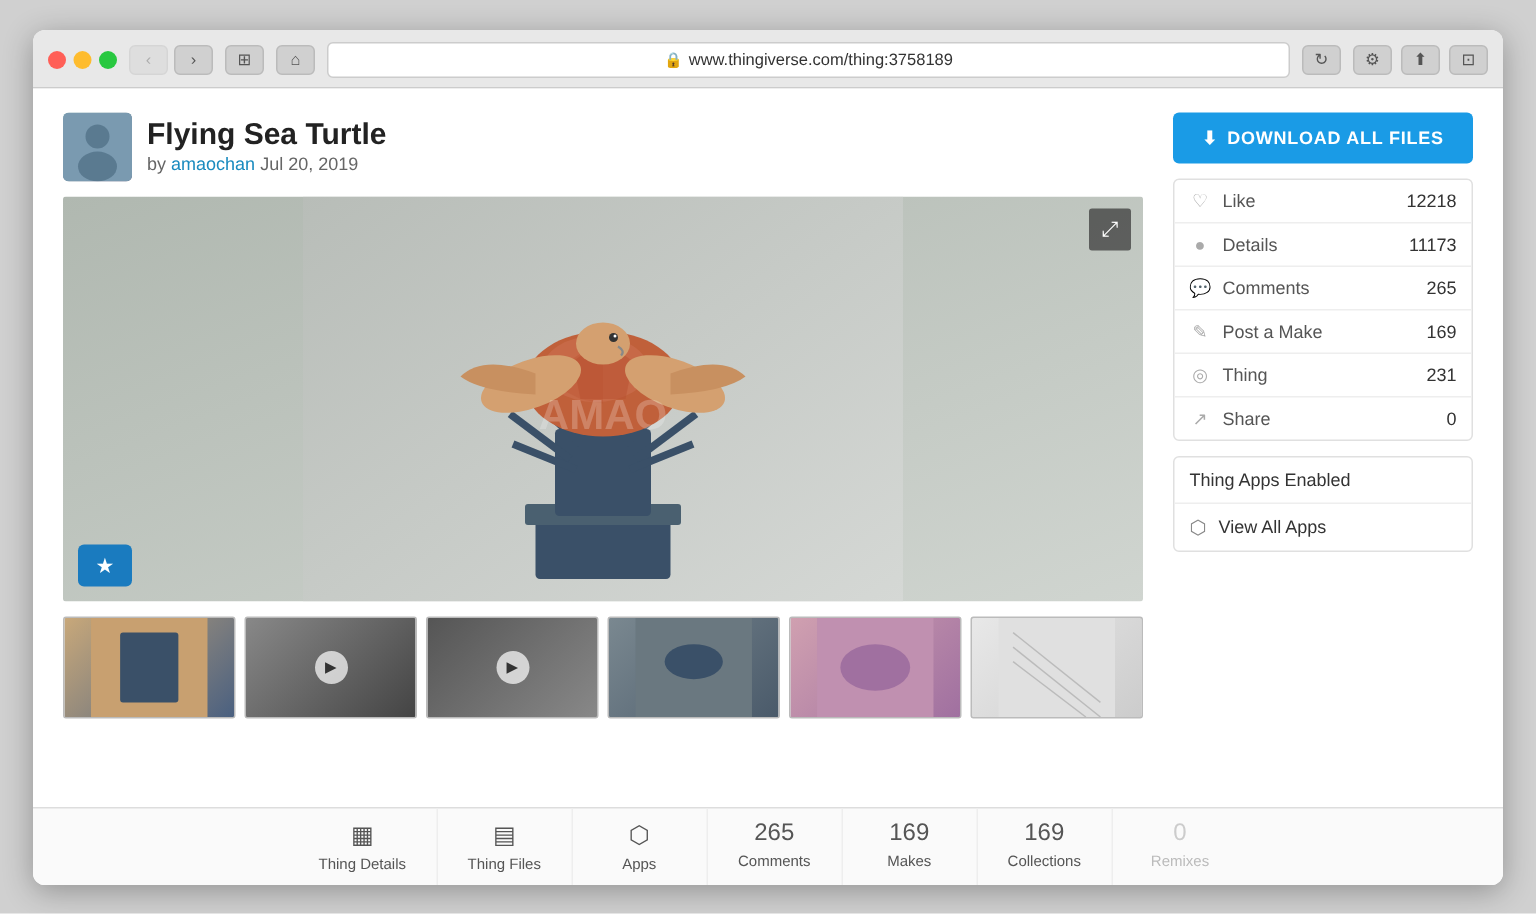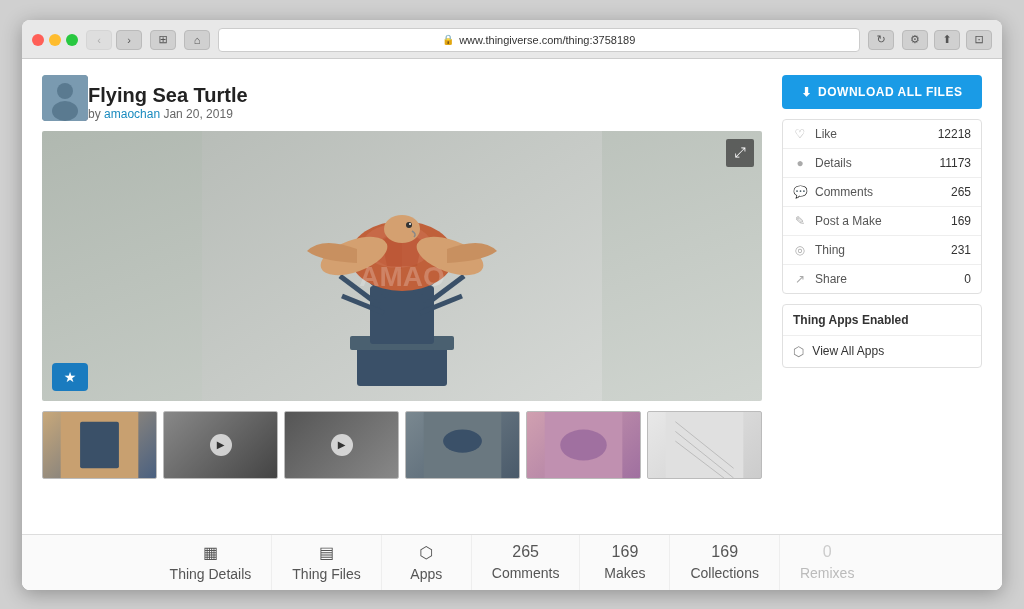--- a/index.html
+++ b/index.html
@@ -120,22 +120,22 @@
     }
     
     .left-col {
       flex: 1;
       display: flex;
       flex-direction: column;
       gap: 10px;
     }
     .page-header {
       display: flex;
-      align-items: flex-end;
-      gap: 0;
+      align-items: center;
+      gap: 10px;
     }
     .avatar {
       width: 46px;
       height: 46px;
       border-radius: 4px;
       background: linear-gradient(135deg, #7ec8e3, #3a7bd5);
       display: flex;
       align-items: center;
       justify-content: center;
       overflow: hidden;
@@ -294,21 +294,21 @@
     .stat-label { flex: 1; }
     .stat-count { color: #333; font-weight: 500; text-align: right; }
     .apps-section {
       border: 1px solid #e0e0e0;
       border-radius: 4px;
       overflow: hidden;
     }
     .apps-header {
       padding: 8px 10px;
       font-size: 12px;
-      font-weight: 700;
+      font-weight: 400;
       color: #333;
       border-bottom: 1px solid #eee;
     }
     .view-all-apps {
       padding: 8px 10px;
       display: flex;
       align-items: center;
       gap: 8px;
       font-size: 12px;
       color: #333;
@@ -335,21 +335,21 @@
       cursor: pointer;
       border-right: 1px solid #eee;
       min-width: 90px;
     }
     .tab-item:last-child { border-right: none; }
     .tab-icon {
       font-size: 16px;
       color: #555;
     }
     .tab-label {
-      font-size: 14px;
+      font-size: 10px;
       color: #555;
     }
     .tab-item.disabled .tab-label { color: #bbb; }
     .tab-item.disabled .tab-icon { color: #ccc; }
   </style>
 </head>
 <body>
 
 <div class="browser-window">
 
@@ -392,21 +392,21 @@
                 <circle cx="23" cy="16" r="8" fill="#5a7a90"></circle>
                 <ellipse cx="23" cy="36" rx="13" ry="10" fill="#5a7a90"></ellipse>
               </svg>
             </div>
           </div>
           <div class="header-text">
             <h1>Flying Sea Turtle</h1>
             <div class="byline">
               <span>by</span>
               <a href="#">amaochan</a>
-              <span>Jan 20, 2019</span>
+              <span>Jul 20, 2019</span>
             </div>
           </div>
         </div>
 
         <div class="main-image-container">
           <div class="main-image-bg">
             <svg class="turtle-illustration" viewBox="0 0 400 270" xmlns="http://www.w3.org/2000/svg">
 
               <defs>
                 <linearGradient id="bg" x1="0%" y1="0%" x2="100%" y2="100%">

